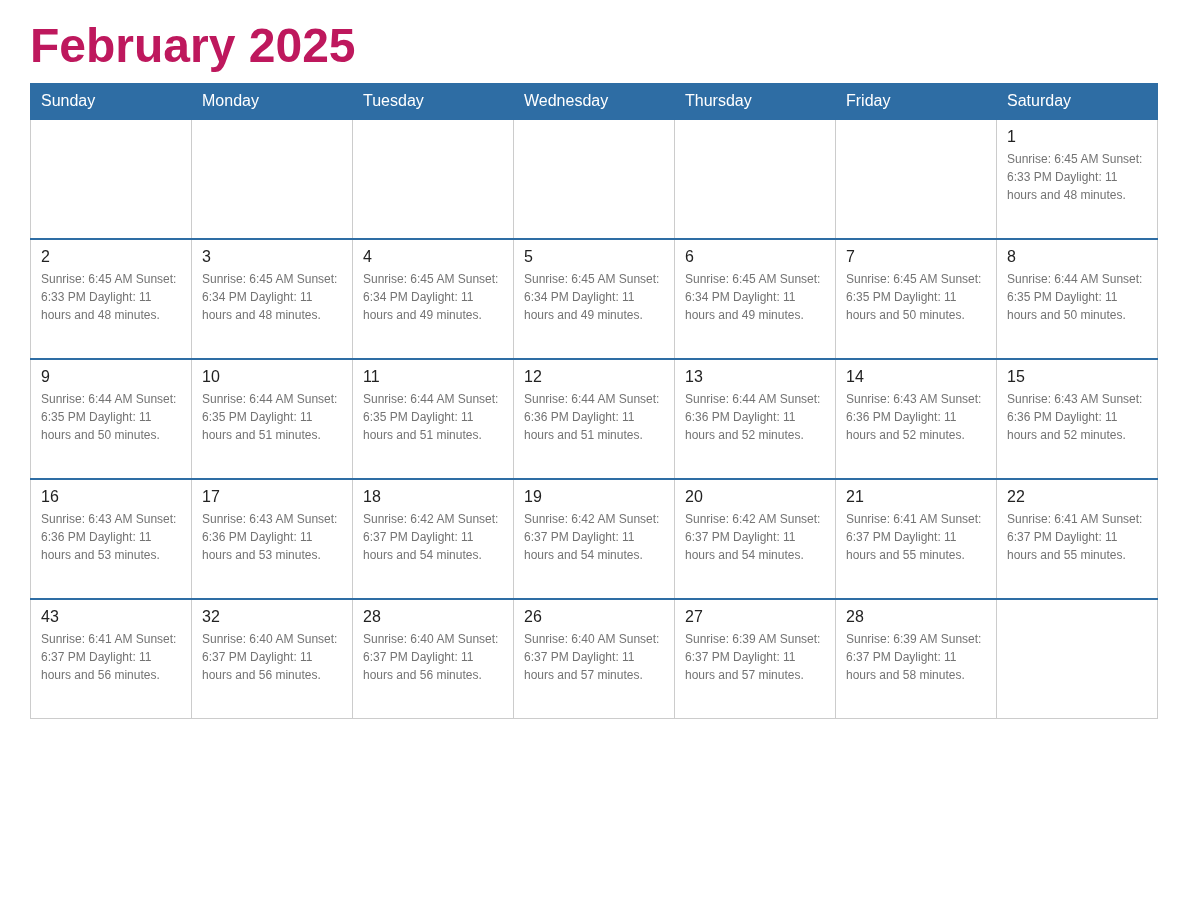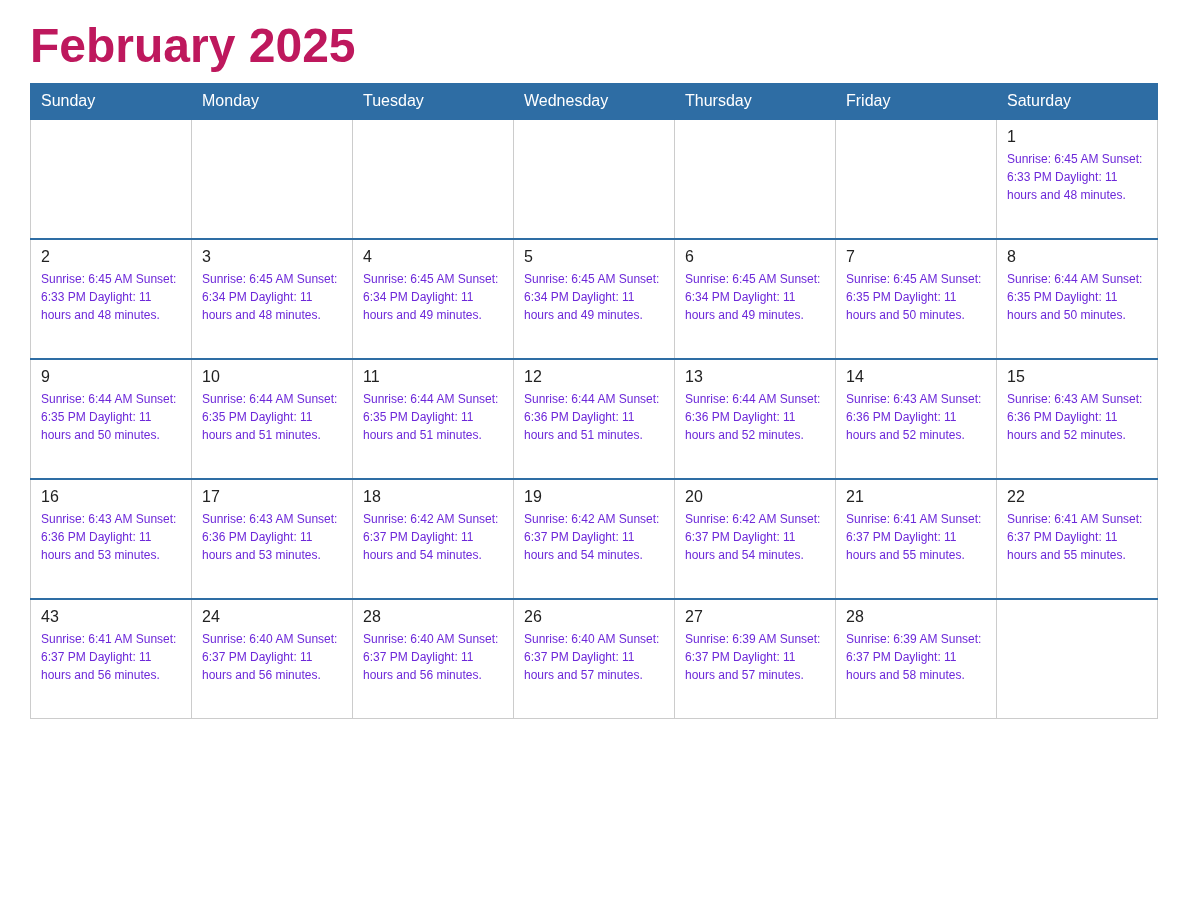--- a/index.html
+++ b/index.html
@@ -87,21 +87,21 @@
       border-top: 2px solid #2e6da4;
     }
     .day-number {
       font-size: 16px;
       color: #222;
       font-weight: normal;
       margin-bottom: 4px;
     }
     .day-info {
       font-size: 12px;
-      color: #6d28d9;
+      color: #737373;
       line-height: 1.5;
     }
     .empty-cell {
       background: #fff;
     }
   </style>
 </head>
 <body>
 
 <div class="header">
@@ -293,21 +293,21 @@
       </tr>
       <tr>
         <td>
           <div class="day-number">43</div>
           <div class="day-info">Sunrise: 6:41 AM
 Sunset: 6:37 PM
 Daylight: 11 hours
 and 56 minutes.</div>
         </td>
         <td>
-          <div class="day-number">24</div>
+          <div class="day-number">32</div>
           <div class="day-info">Sunrise: 6:40 AM
 Sunset: 6:37 PM
 Daylight: 11 hours
 and 56 minutes.</div>
         </td>
         <td>
           <div class="day-number">28</div>
           <div class="day-info">Sunrise: 6:40 AM
 Sunset: 6:37 PM
 Daylight: 11 hours

